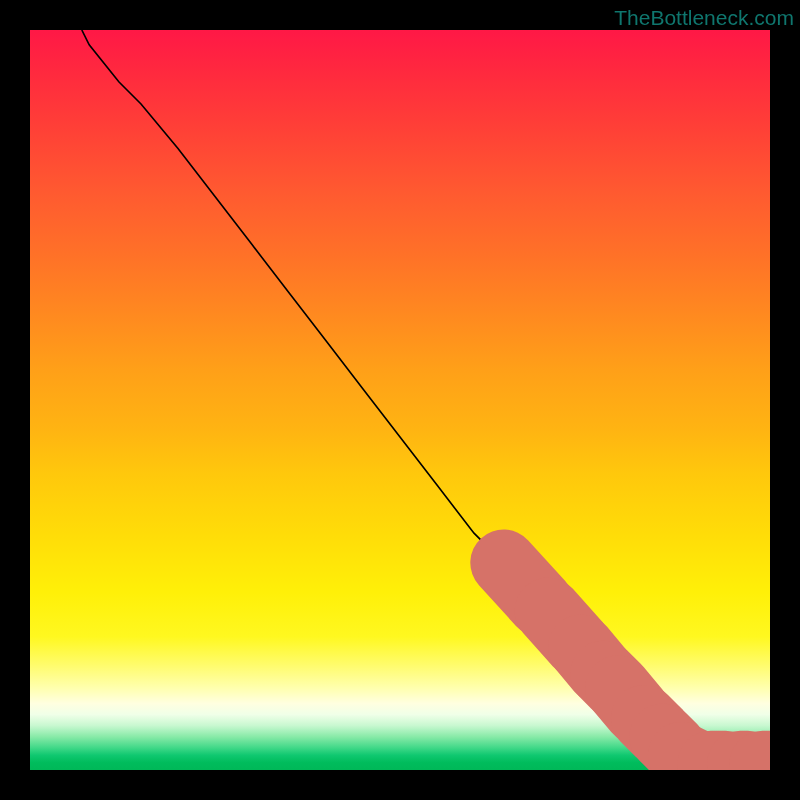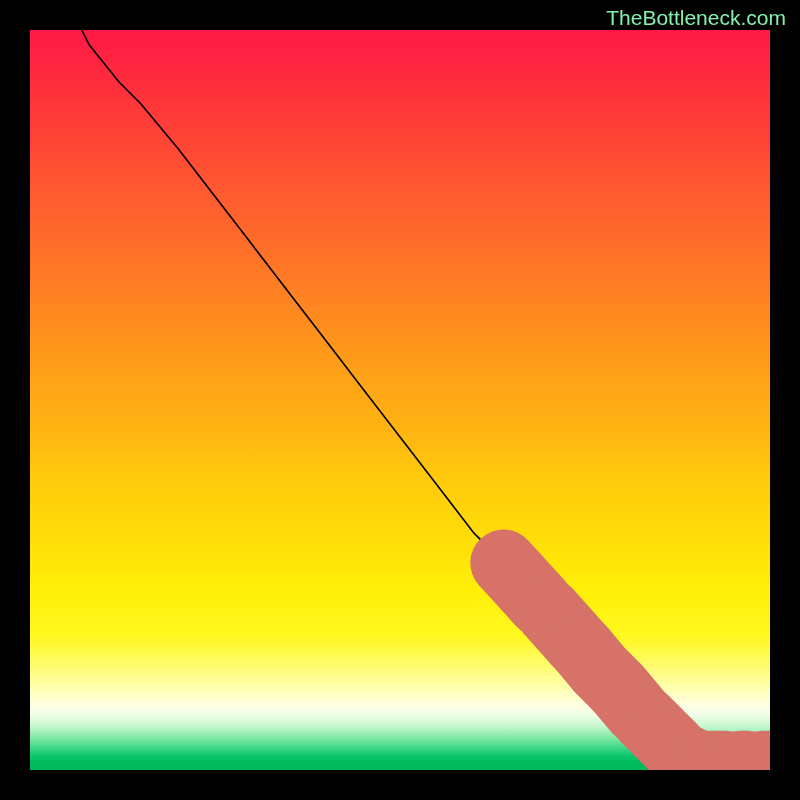--- a/index.html
+++ b/index.html
@@ -10,22 +10,22 @@
     body {
       width: 800px;
       height: 800px;
       background: #000;
       position: relative;
       font-family: Arial, sans-serif;
     }
     .watermark {
       position: absolute;
       top: 6px;
-      right: 14px;
-      color: #86efac;
+      right: 6px;
+      color: #0f766e;
       font-size: 21px;
       font-weight: normal;
       z-index: 10;
       text-align: center;
     }
     .plot-area {
       position: absolute;
       top: 30px;
       left: 30px;
       width: 740px;

